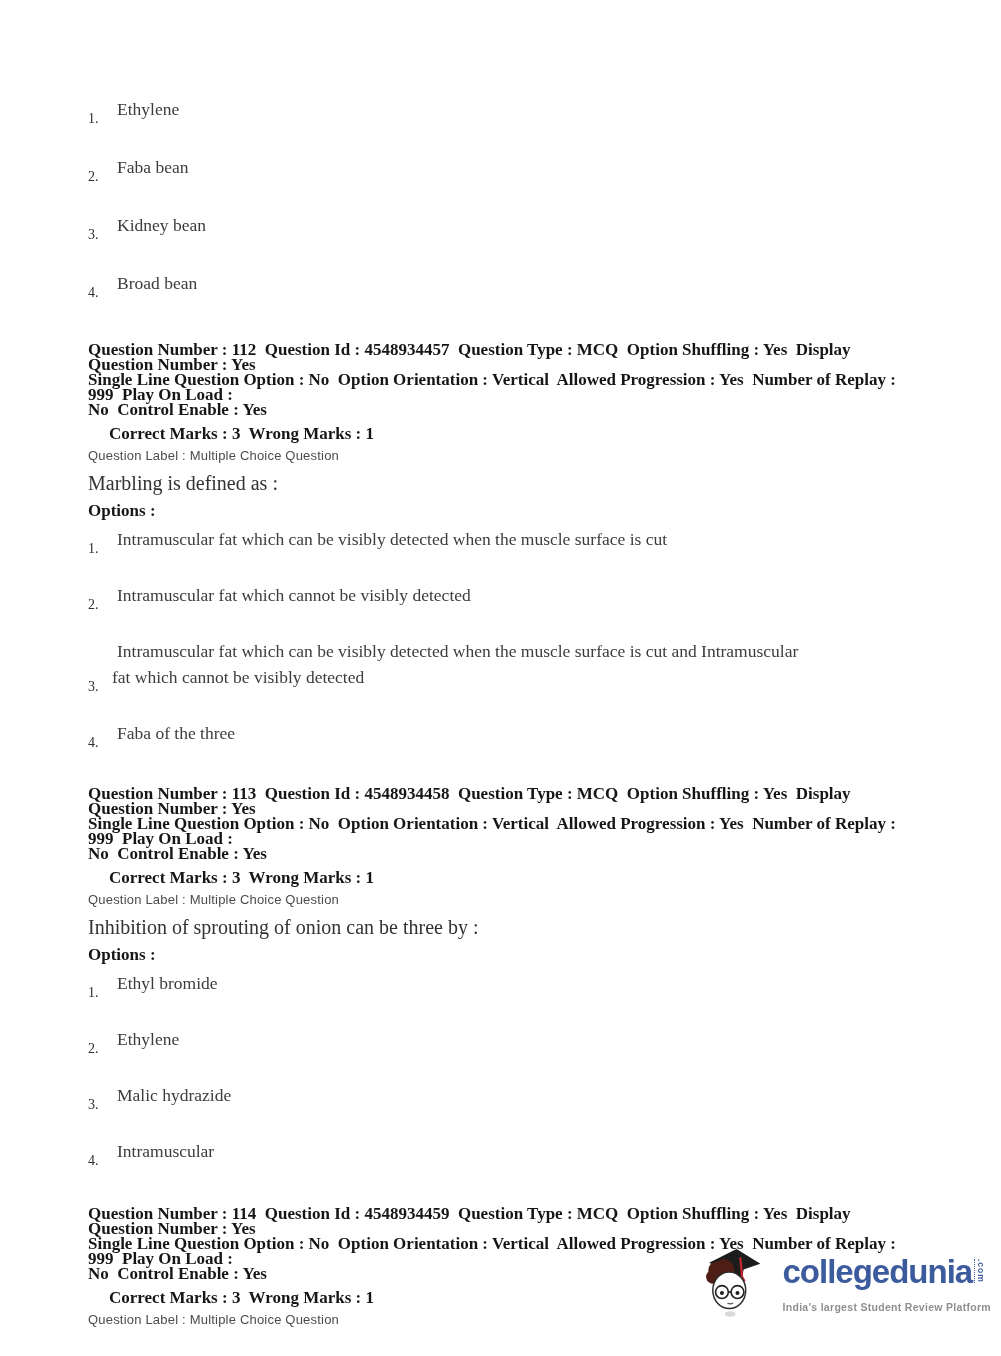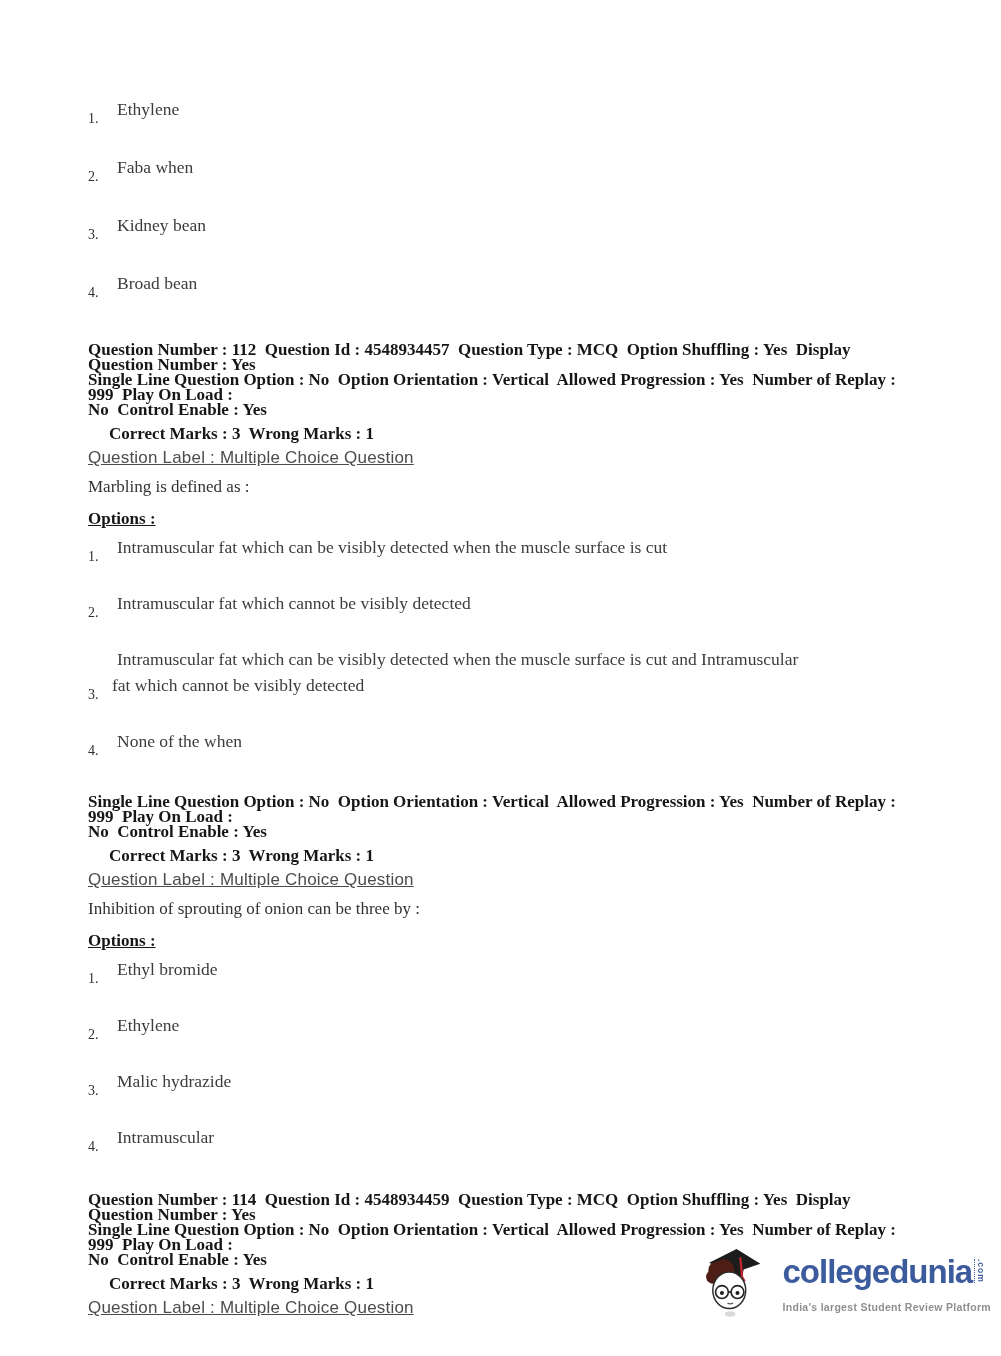--- a/index.html
+++ b/index.html
@@ -27,24 +27,24 @@
   .s112 { margin-top:46px; }
   .s113 { margin-top:40px; }
   .s114 { margin-top:42px; }
   .meta-line, .marks, .opts-head {
     font-weight:bold; font-size:17px; line-height:15px;
     color:#161616; white-space:pre-wrap;
   }
   .marks { margin-top:9px;margin-left:21px; }
   .qlabel {
     margin-top:7px; font-family:"Liberation Sans", sans-serif;
-    font-size:17px; color:#4c4c4c; letter-spacing:0.2px;text-decoration:underline;
+    font-size:13px; color:#4c4c4c; letter-spacing:0.2px;
   }
-  .qtext { margin-top:9px; font-size:17px; color:#323232; }
-  .opts-head { margin-top:14px;text-decoration:underline; }
+  .qtext { margin-top:9px; font-size:20px; color:#323232; }
+  .opts-head { margin-top:8px; }
   .opts-list { margin-top:8px; }
 
   
   .logo {
     position:absolute; right:10px; bottom:32px;
     display:flex; align-items:center; gap:19px;
   }
   .logo-text-col { display:flex; flex-direction:column; }
   .brand-row { display:flex; align-items:flex-start; }
   .brand {
@@ -68,21 +68,21 @@
 <div class="page">
   <div class="content">
 
     <div class="top-opts">
       <div class="opt">
         <span class="opt-num">1.</span>
         <span class="opt-label">Ethylene</span>
       </div>
       <div class="opt">
         <span class="opt-num">2.</span>
-        <span class="opt-label">Faba when</span>
+        <span class="opt-label">Faba bean</span>
       </div>
       <div class="opt">
         <span class="opt-num">3.</span>
         <span class="opt-label">Kidney bean</span>
       </div>
       <div class="opt">
         <span class="opt-num">4.</span>
         <span class="opt-label">Broad bean</span>
       </div>
     </div>
@@ -105,27 +105,28 @@
         <div class="opt">
           <span class="opt-num">2.</span>
           <span class="opt-label">Intramuscular fat which cannot be visibly detected</span>
         </div>
         <div class="opt">
           <span class="opt-num">3.</span>
           <span class="opt-label">Intramuscular fat which can be visibly detected when the muscle surface is cut and Intramuscular fat which cannot be visibly detected</span>
         </div>
         <div class="opt">
           <span class="opt-num">4.</span>
-          <span class="opt-label">None of the when</span>
+          <span class="opt-label">Faba of the three</span>
         </div>
       </div>
     </div>
 
     <div class="qsection s113">
       <div class="meta">
+        <div class="meta-line">Question Number : 113  Question Id : 4548934458  Question Type : MCQ  Option Shuffling : Yes  Display Question Number : Yes</div>
         <div class="meta-line">Single Line Question Option : No  Option Orientation : Vertical  Allowed Progression : Yes  Number of Replay : 999  Play On Load :</div>
         <div class="meta-line">No  Control Enable : Yes</div>
       </div>
       <div class="marks">Correct Marks : 3  Wrong Marks : 1</div>
       <div class="qlabel">Question Label : Multiple Choice Question</div>
       <div class="qtext">Inhibition of sprouting of onion can be three by :</div>
       <div class="opts-head">Options :</div>
       <div class="opts-list">
         <div class="opt">
           <span class="opt-num">1.</span>

